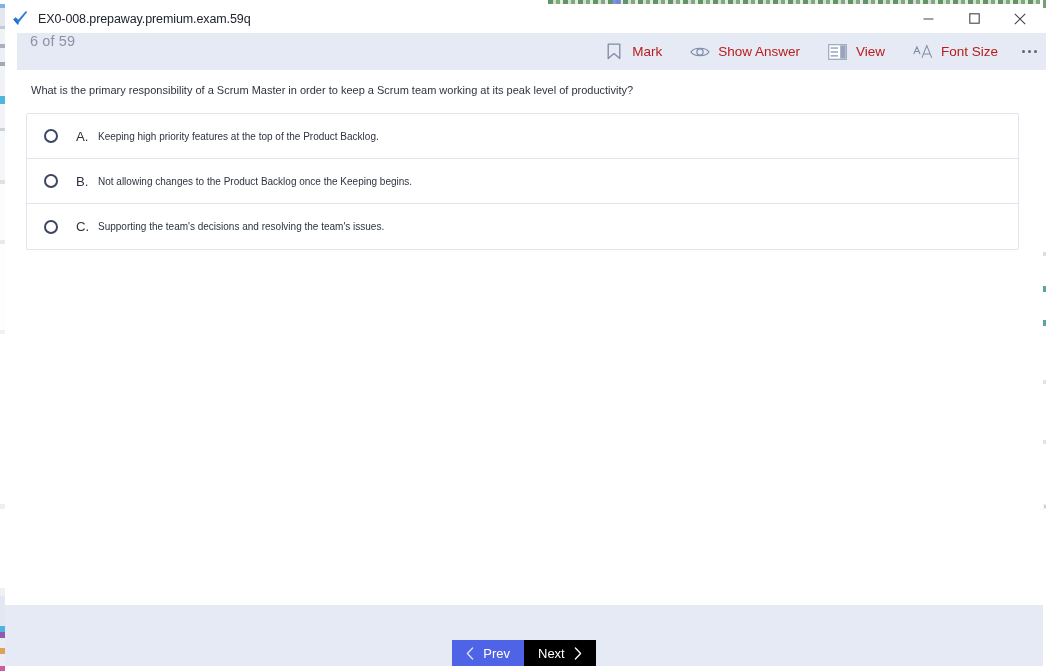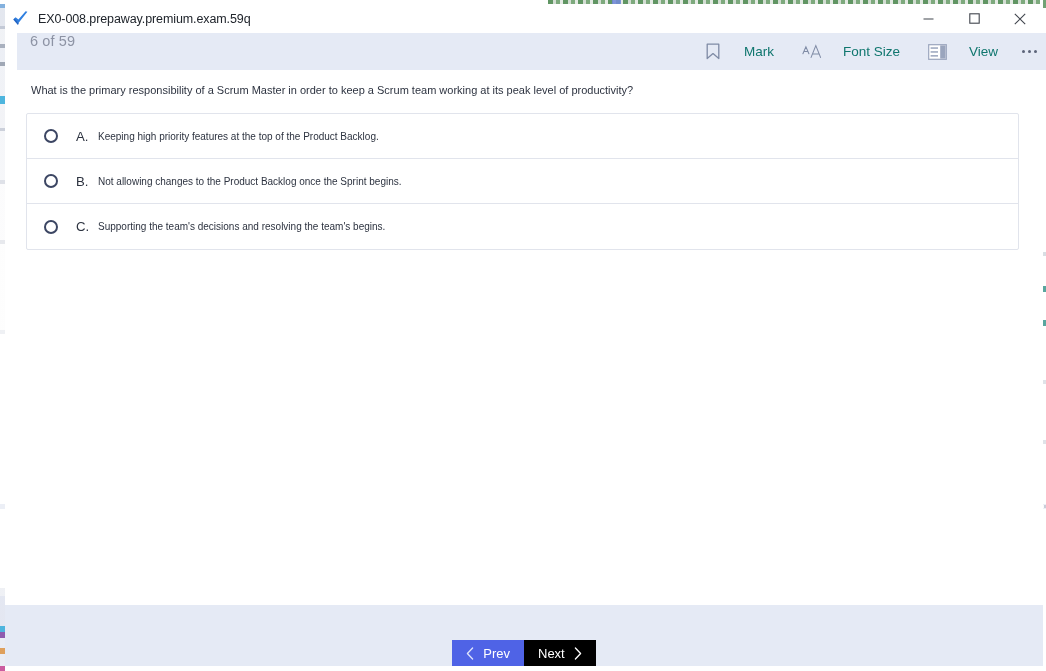--- a/index.html
+++ b/index.html
@@ -177,24 +177,24 @@
   .tb-actions {
     margin-left: auto;
     display: flex;
     align-items: center;
     height: 37px;
     padding-right: 6px;
   }
   .tb-item {
     display: flex;
     align-items: center;
-    gap: 21px;
+    gap: 8px;
     height: 37px;
     padding: 0 14px;
-    color: #0f766e;
+    color: #b91c1c;
     font-size: 13.5px;
     white-space: nowrap;
   }
   .tb-item .tb-ico {
     display: flex;
     align-items: center;
     justify-content: center;
     width: 20px; height: 20px;
     color: #7f8ba5;
   }
@@ -338,44 +338,53 @@
 
       <div class="tb-item">
         <span class="tb-ico">
           <svg width="14" height="17" viewBox="0 0 14 17">
             <path d="M1.2 1.2 H12.8 V15.6 L7 10.6 L1.2 15.6 Z" fill="none" stroke="#7f8ba5" stroke-width="1.3" stroke-linejoin="round"></path>
           </svg>
         </span>
         <span>Mark</span>
       </div>
 
-
       <div class="tb-item">
         <span class="tb-ico">
-          <svg width="22" height="17" viewBox="0 0 22 17">
-            <path d="M1 11 L4.3 3.4 L7.6 11 M2.2 8.6 H6.5" fill="none" stroke="#7f8ba5" stroke-width="1.15" stroke-linecap="round"></path>
-            <path d="M10 15 L15.2 2 L20.4 15 M11.8 11.3 H18.6" fill="none" stroke="#7f8ba5" stroke-width="1.15" stroke-linecap="round"></path>
+          <svg width="20" height="14" viewBox="0 0 20 14">
+            <path d="M1 7 C4 2, 16 2, 19 7 C16 12, 4 12, 1 7 Z" fill="none" stroke="#7f8ba5" stroke-width="1.2"></path>
+            <circle cx="10" cy="7" r="3.1" fill="none" stroke="#7f8ba5" stroke-width="1.2"></circle>
           </svg>
         </span>
-        <span>Font Size</span>
+        <span>Show Answer</span>
       </div>
 
       <div class="tb-item">
         <span class="tb-ico">
           <svg width="19" height="16" viewBox="0 0 19 16">
             <rect x="0.7" y="0.7" width="17.6" height="14.6" fill="#ffffff" stroke="#9aa5bd" stroke-width="1.2"></rect>
             <rect x="12.2" y="1.4" width="5.4" height="13.2" fill="#9aa5bd"></rect>
             <rect x="2.6" y="3.3" width="7.4" height="1.5" fill="#9aa5bd"></rect>
             <rect x="2.6" y="7.2" width="7.4" height="1.5" fill="#9aa5bd"></rect>
             <rect x="2.6" y="11.1" width="7.4" height="1.5" fill="#9aa5bd"></rect>
           </svg>
         </span>
         <span>View</span>
       </div>
 
+      <div class="tb-item">
+        <span class="tb-ico">
+          <svg width="22" height="17" viewBox="0 0 22 17">
+            <path d="M1 11 L4.3 3.4 L7.6 11 M2.2 8.6 H6.5" fill="none" stroke="#7f8ba5" stroke-width="1.15" stroke-linecap="round"></path>
+            <path d="M10 15 L15.2 2 L20.4 15 M11.8 11.3 H18.6" fill="none" stroke="#7f8ba5" stroke-width="1.15" stroke-linecap="round"></path>
+          </svg>
+        </span>
+        <span>Font Size</span>
+      </div>
+
       <div class="tb-item" style="padding:0 12px 0 10px;">
         <span class="dots">
             <i></i>
             <i></i>
             <i></i>
           </span>
       </div>
 
     </div>
   </div>
@@ -388,27 +397,27 @@
 
       <div class="option-row">
         <span class="radio"></span>
         <span class="opt-letter">A.</span>
         <span class="opt-text">Keeping high priority features at the top of the Product Backlog.</span>
       </div>
 
       <div class="option-row">
         <span class="radio"></span>
         <span class="opt-letter">B.</span>
-        <span class="opt-text">Not allowing changes to the Product Backlog once the Sprint begins.</span>
+        <span class="opt-text">Not allowing changes to the Product Backlog once the Keeping begins.</span>
       </div>
 
       <div class="option-row">
         <span class="radio"></span>
         <span class="opt-letter">C.</span>
-        <span class="opt-text">Supporting the team's decisions and resolving the team's begins.</span>
+        <span class="opt-text">Supporting the team's decisions and resolving the team's issues.</span>
       </div>
 
     </div>
   </div>
 
   <div class="footer">
     <div class="navbtns">
 
       <div class="nav-btn nav-prev">
         <svg class="chev" width="8" height="13" viewBox="0 0 8 13">

